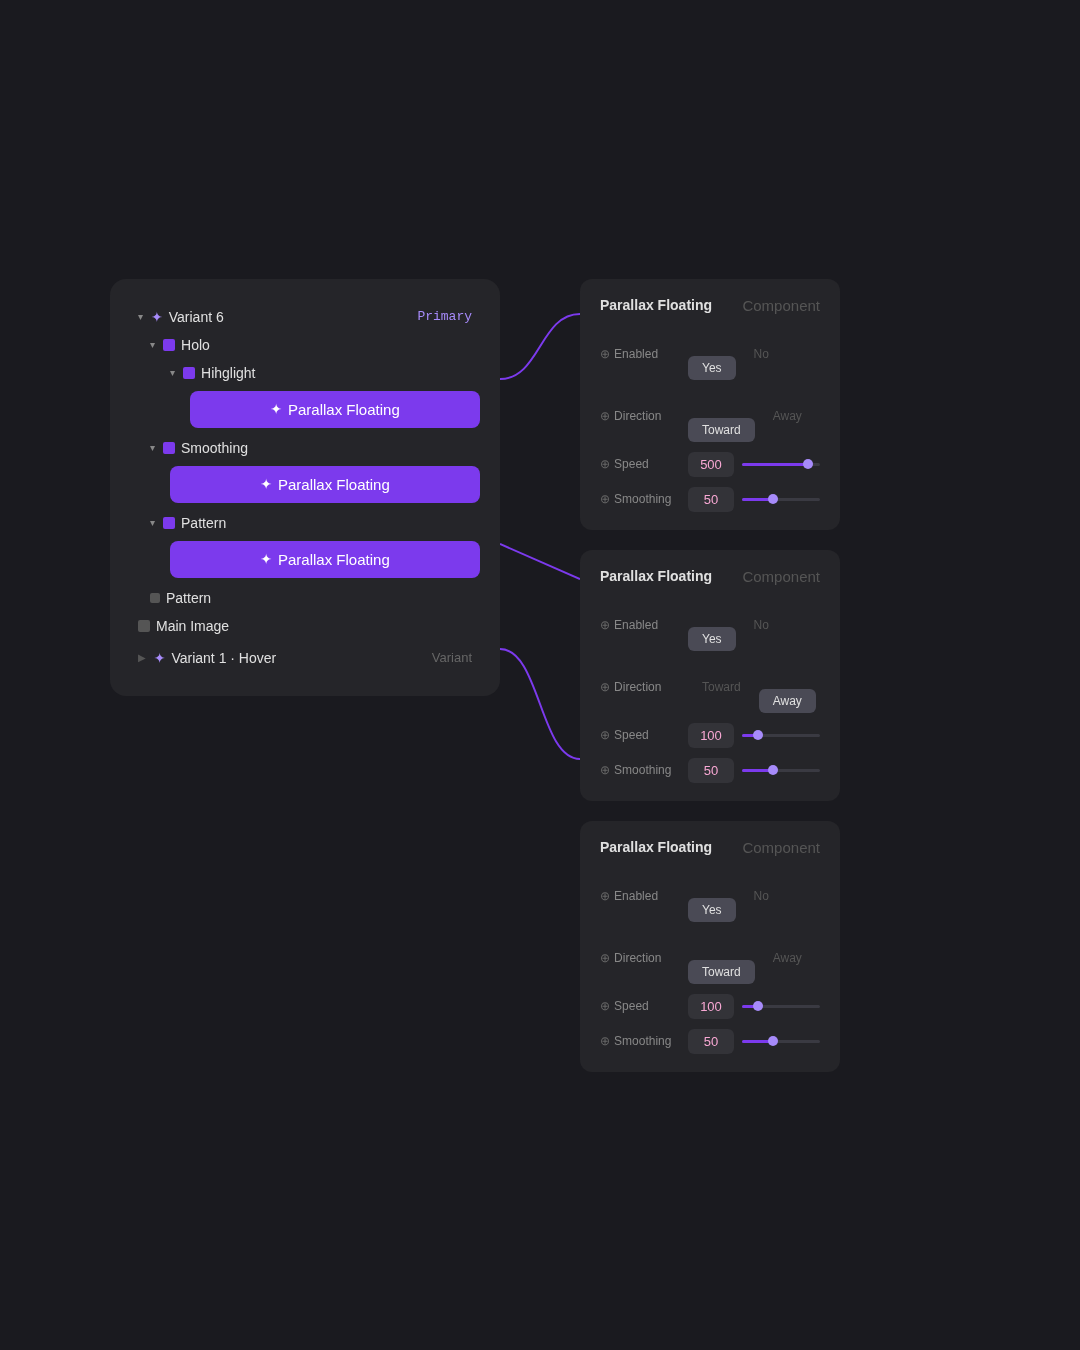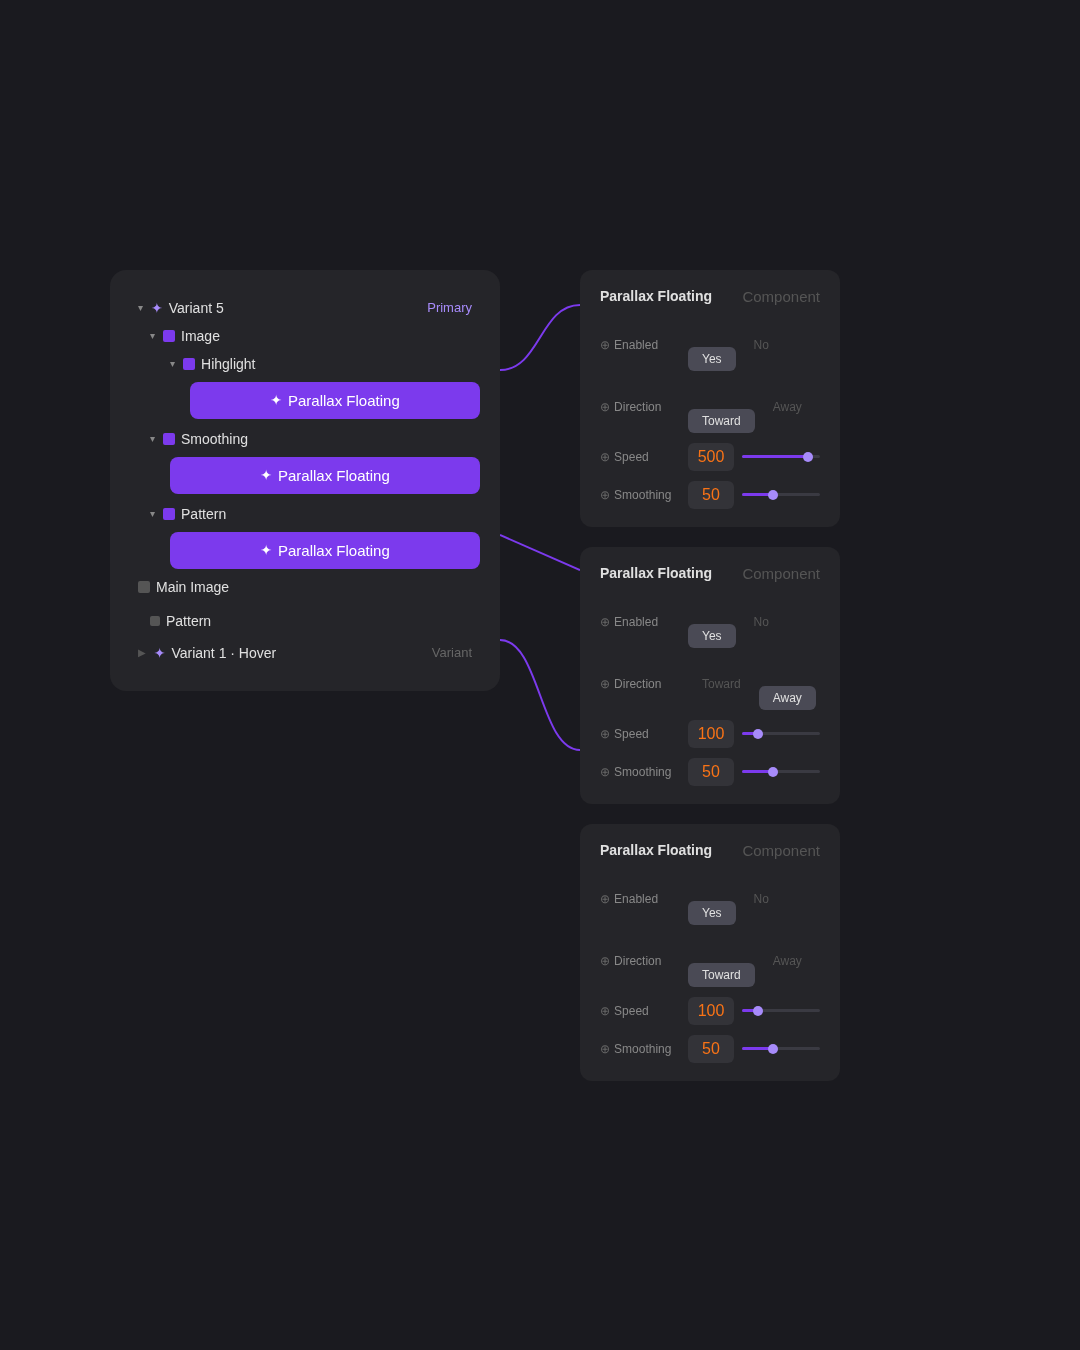--- a/index.html
+++ b/index.html
@@ -62,20 +62,21 @@
     .layer-label {
       color: #e0e0e0;
       font-size: 14px;
     }
     .layer-label-badge {
       margin-left: auto;
       font-size: 13px;
     }
     .layer-label-badge.primary {
       color: #a78bfa;
+      font-family: Liberation Mono, monospace;
     }
     .layer-label-badge.variant {
       color: #666;
     }
     .highlighted .layer-label {
       color: #fff;
       font-weight: 500;
       font-size: 15px;
     }
     .highlighted .layer-icon-component {
@@ -148,22 +149,22 @@
       margin-top: 28px;
     }
     .btn-opt.inactive {
       background: transparent;
       color: #555;
     }
     .value-box {
       background: #333338;
       border-radius: 6px;
       padding: 5px 0;
-      color: #f97316;
-      font-size: 16px;
+      color: #f9a8d4;
+      font-size: 13px;
       min-width: 46px;
       text-align: center;
     }
     .slider-container {
       display: flex;
       align-items: center;
       flex: 1;
     }
     .slider-track {
       flex: 1;
@@ -193,28 +194,28 @@
 </head>
 <body>
 
 <div class="main-container" style="position: relative;">
 
   <div class="layer-panel">
 
     <div class="layer-item">
       <span class="layer-icon-arrow">▾</span>
       <span class="layer-icon-component">✦</span>
-      <span class="layer-label">Variant 5</span>
+      <span class="layer-label">Variant 6</span>
       <span class="layer-label-badge primary">Primary</span>
     </div>
 
     <div class="layer-item indent-1">
       <span class="layer-icon-arrow">▾</span>
       <span class="layer-icon-rect" style="background:#7c3aed;"></span>
-      <span class="layer-label">Image</span>
+      <span class="layer-label">Holo</span>
     </div>
 
     <div class="layer-item indent-2">
       <span class="layer-icon-arrow">▾</span>
       <span class="layer-icon-rect" style="background:#7c3aed;"></span>
       <span class="layer-label">Hihglight</span>
     </div>
 
     <div class="layer-item highlighted" style="margin-left: 60px; margin-right: 0;">
       <span class="layer-icon-component">✦</span>
@@ -236,28 +237,28 @@
       <span class="layer-icon-arrow">▾</span>
       <span class="layer-icon-rect" style="background:#7c3aed;"></span>
       <span class="layer-label">Pattern</span>
     </div>
 
     <div class="layer-item highlighted" style="margin-left: 40px; margin-right: 0;">
       <span class="layer-icon-component">✦</span>
       <span class="layer-label">Parallax Floating</span>
     </div>
 
+    <div class="layer-item indent-1" style="margin-top: 6px;">
+      <span class="layer-icon-rect" style="background:#555; width:10px; height:10px;"></span>
+      <span class="layer-label">Pattern</span>
+    </div>
+
     <div class="layer-item">
       <span class="layer-icon-rect" style="background:#555; width:12px; height:12px;"></span>
       <span class="layer-label">Main Image</span>
-    </div>
-
-    <div class="layer-item indent-1" style="margin-top: 6px;">
-      <span class="layer-icon-rect" style="background:#555; width:10px; height:10px;"></span>
-      <span class="layer-label">Pattern</span>
     </div>
 
     <div class="layer-item" style="margin-top: 4px;">
       <span class="layer-icon-arrow" style="color:#555;">▶</span>
       <span class="layer-icon-component">✦</span>
       <span class="layer-label">Variant 1 · Hover</span>
       <span class="layer-label-badge variant">Variant</span>
     </div>
   </div>
 

